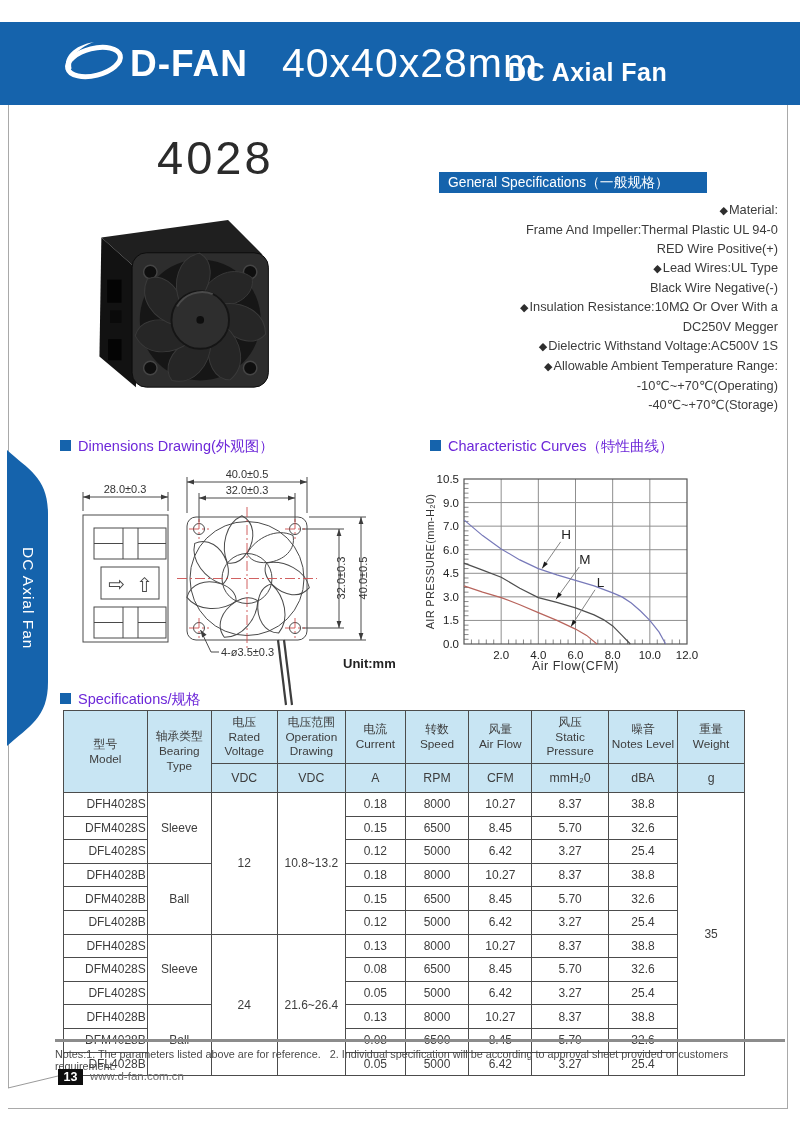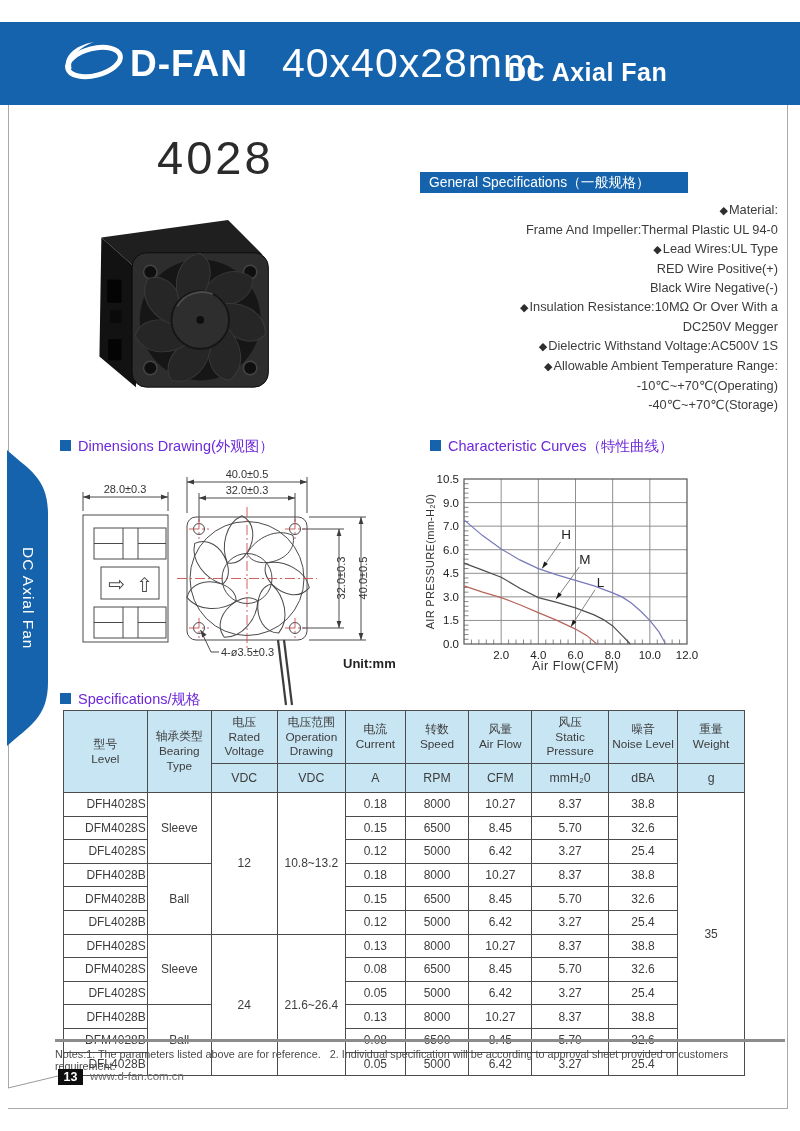--- a/index.html
+++ b/index.html
@@ -20,21 +20,21 @@
   
   .side-tab{position:absolute;left:7px;top:450px;width:42px;height:296px;}
   .side-tab .tab-label{
     position:absolute;left:9px;top:0;height:296px;width:24px;
     writing-mode:vertical-rl;display:flex;align-items:center;justify-content:center;
     color:#fff;font-size:15.5px;letter-spacing:1px;white-space:nowrap;
   }
   .model-number{position:absolute;left:138px;top:130px;font-size:47px;font-weight:400;color:#2b2b2b;letter-spacing:3px;margin-left:19px;}
   .fan-photo{position:absolute;left:86px;top:198px;width:192px;height:194px;}
   
-  .gs-bar{position:absolute;left:420px;top:172px;width:268px;height:21px;background:#1563ac;color:#fff;
+  .gs-bar{position:absolute;left:439px;top:172px;width:268px;height:21px;background:#1563ac;color:#fff;
     font-size:13.8px;font-weight:500;line-height:21px;padding-left:9px;box-sizing:border-box;white-space:nowrap;}
   .gs-list{position:absolute;left:438px;top:200px;width:340px;font-size:12.8px;color:#3c3c3c;text-align:right;}
   .gs-item{line-height:19px;white-space:nowrap;}
   .gs-item .diamond{font-size:11px;margin-right:1px;color:#2e2e2e;}
   .gs-item.cont{padding-left:11px;}
   
   .sec-title{position:absolute;font-size:14.5px;color:#6d28d9;font-weight:500;white-space:nowrap;text-align:right;}
   .sec-title .sq{display:inline-block;width:11px;height:11px;background:#1563ac;margin-right:7px;}
   
   .spec-table{position:absolute;left:63px;top:710px;width:682px;border-collapse:collapse;table-layout:fixed;}
@@ -102,22 +102,22 @@
     </g>
     <circle cx="119" cy="126" r="30" fill="#2e2e2e" stroke="#151515" stroke-width="2"></circle>
     <path d="M95,112 A30,30 0 0,1 132,99" fill="none" stroke="#4a4a4a" stroke-width="2"></path>
     <circle cx="119" cy="126" r="4" fill="#0e0e0e"></circle>
   </svg>
 
   <div class="gs-bar">General Specifications（一般规格）</div>
   <div class="gs-list" id="gs-list">
       <div class="gs-item"><span class="diamond">◆</span><span>Material:</span></div>
       <div class="gs-item cont"><span>Frame And Impeller:Thermal Plastic UL 94-0</span></div>
+      <div class="gs-item cont"><span>RED Wire Positive(+)</span></div>
       <div class="gs-item"><span class="diamond">◆</span><span>Lead Wires:UL Type</span></div>
-      <div class="gs-item cont"><span>RED Wire Positive(+)</span></div>
       <div class="gs-item cont"><span>Black Wire Negative(-)</span></div>
       <div class="gs-item"><span class="diamond">◆</span><span>Insulation Resistance:10MΩ Or Over With a</span></div>
       <div class="gs-item cont"><span>DC250V Megger</span></div>
       <div class="gs-item"><span class="diamond">◆</span><span>Dielectric Withstand Voltage:AC500V 1S</span></div>
       <div class="gs-item"><span class="diamond">◆</span><span>Allowable Ambient Temperature Range:</span></div>
       <div class="gs-item cont"><span>-10℃~+70℃(Operating)</span></div>
       <div class="gs-item cont"><span>-40℃~+70℃(Storage)</span></div>
     </div>
 
   <div class="sec-title" style="left:60px;top:437px;">
@@ -331,21 +331,21 @@
         <col style="width:9.3%">
         <col style="width:9.3%">
         <col style="width:11.2%">
       <col style="width:10.2%">
         <col style="width:9.8%">
     </colgroup>
     <thead id="spec-thead">
         <tr>
           <th class="h1" rowspan="2">
             <div>型号</div>
-            <div>Level</div>
+            <div>Model</div>
           </th>
           <th class="h1" rowspan="2">
             <div>轴承类型</div>
             <div>Bearing Type</div>
           </th>
           <th class="h1">
             <div>电压</div>
             <div>Rated Voltage</div>
           </th>
           <th class="h1">
@@ -363,21 +363,21 @@
           <th class="h1">
             <div>风量</div>
             <div>Air Flow</div>
           </th>
           <th class="h1">
             <div>风压</div>
             <div>Static Pressure</div>
           </th>
           <th class="h1">
             <div>噪音</div>
-            <div>Noise Level</div>
+            <div>Notes Level</div>
           </th>
           <th class="h1">
             <div>重量</div>
             <div>Weight</div>
           </th>
         </tr>
         <tr>
           <th class="hu">VDC</th>
           <th class="hu">VDC</th>
           <th class="hu">A</th>

